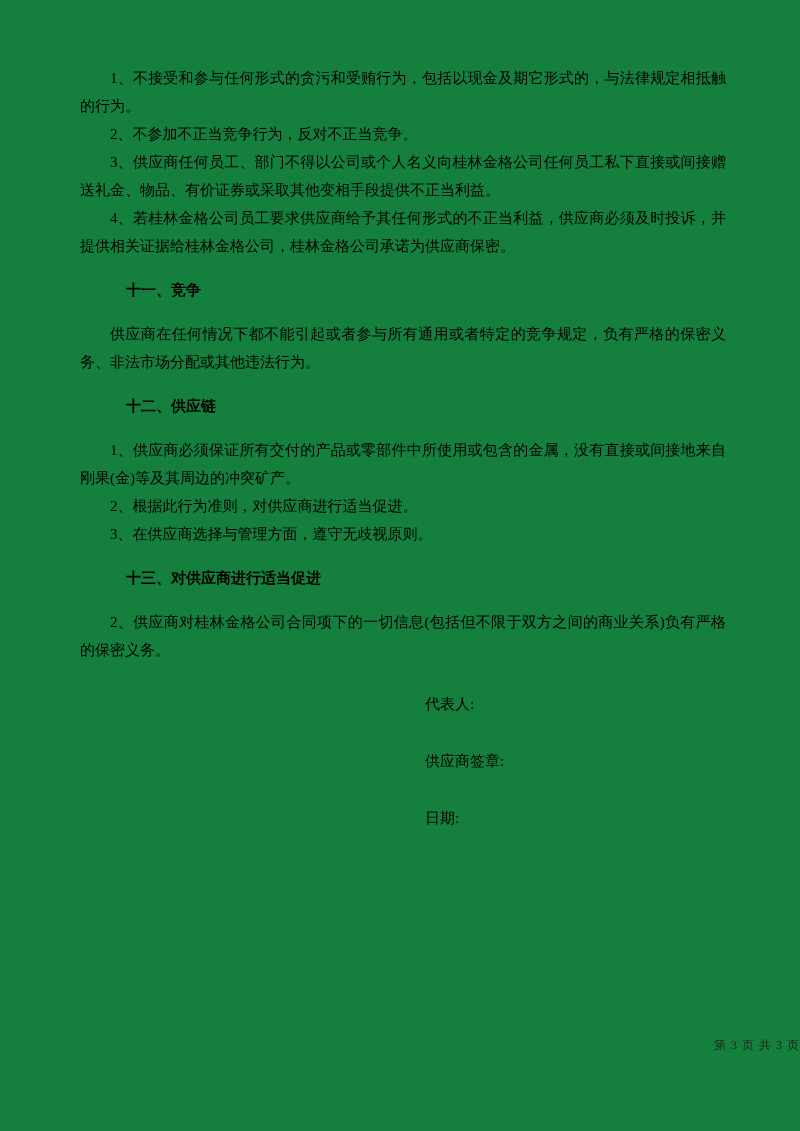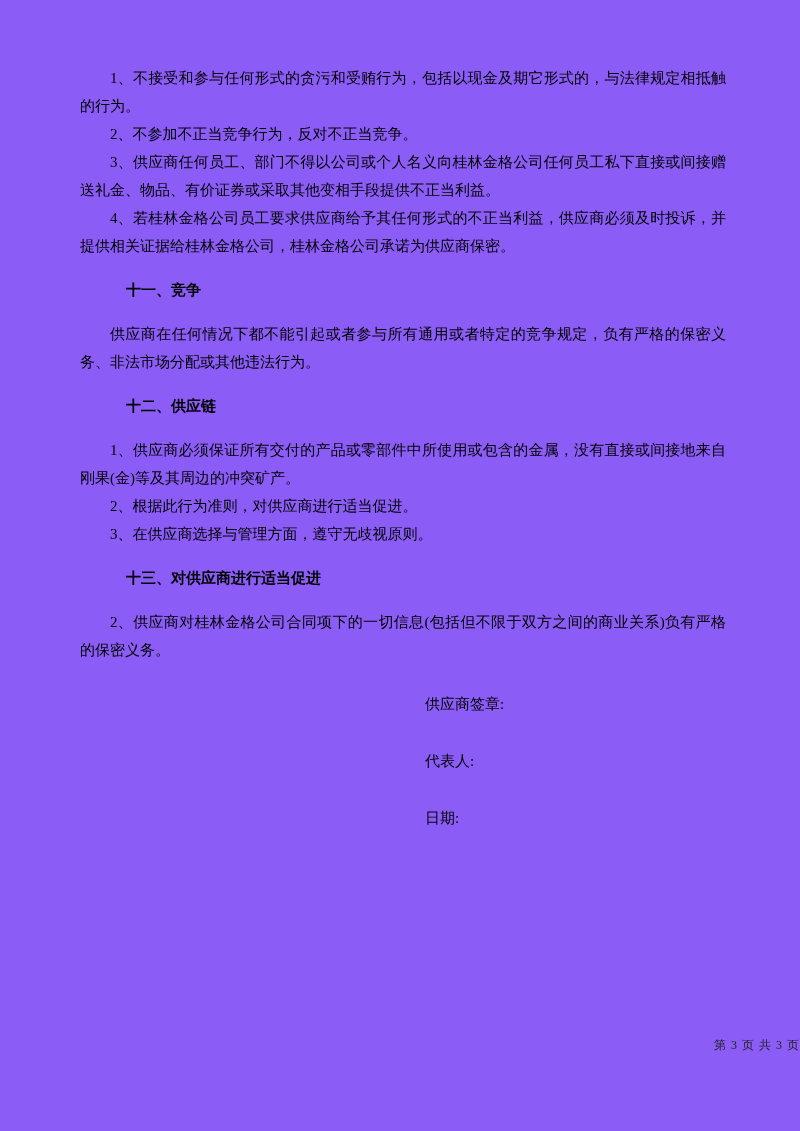--- a/index.html
+++ b/index.html
@@ -10,21 +10,21 @@
   body {
     width: 800px;
     height: 1131px;
     font-family: "Liberation Serif", serif;
     color: #000000;
   }
   .page {
     position: relative;
     width: 800px;
     height: 1131px;
-    background: #8b5cf6;
+    background: #15803d;
     overflow: hidden;
   }
   .content {
     position: absolute;
     top: 64px;
     left: 80px;
     width: 646px;
     font-size: 15px;
     line-height: 28px;
     text-align: justify;
@@ -78,22 +78,22 @@
 
     <h3 class="heading">十二、供应链</h3>
     <p class="para">1、供应商必须保证所有交付的产品或零部件中所使用或包含的金属，没有直接或间接地来自刚果(金)等及其周边的冲突矿产。</p>
     <p class="para">2、根据此行为准则，对供应商进行适当促进。</p>
     <p class="para">3、在供应商选择与管理方面，遵守无歧视原则。</p>
 
     <h3 class="heading">十三、对供应商进行适当促进</h3>
     <p class="para">2、供应商对桂林金格公司合同项下的一切信息(包括但不限于双方之间的商业关系)负有严格的保密义务。</p>
 
     <div class="signature">
+      <p>代表人:</p>
       <p>供应商签章:</p>
-      <p>代表人:</p>
       <p>日期:</p>
     </div>
   </div>
 
   <div class="footer">
     <span>第 3 页 共 3 页</span>
   </div>
 </div>
 
 </body></html>

